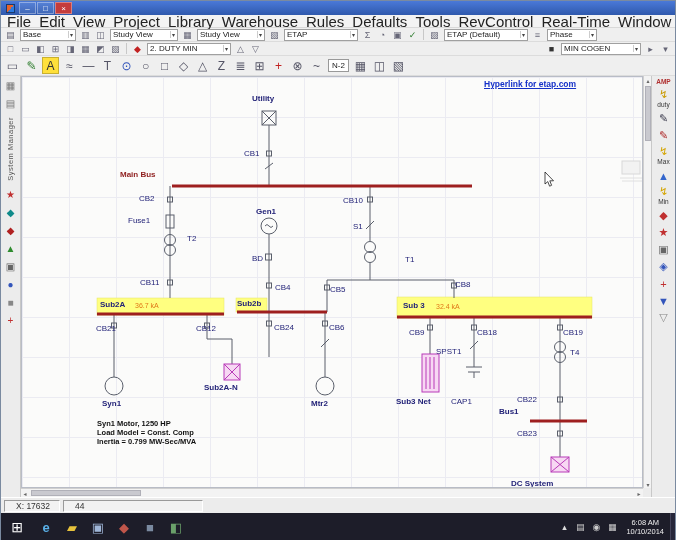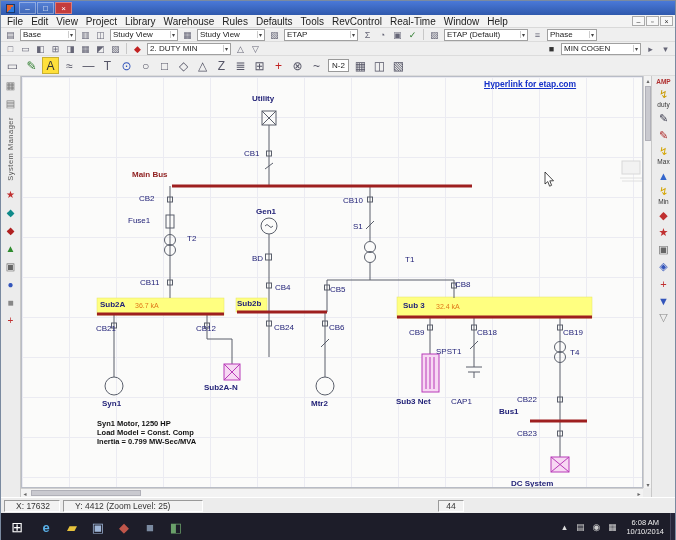--- a/index.html
+++ b/index.html
@@ -11,21 +11,21 @@
   .titlebar { height:14px; background:linear-gradient(#4a79d8,#2f59ad); display:flex; align-items:center; padding:0 2px; }
   .app-icon { width:9px; height:9px; margin:0 3px; background:linear-gradient(135deg,#e8632a 50%,#2a7ae0 50%); border:1px solid #183a70; }
   .title { flex:1; text-align:center; color:#fff; font-size:9px; white-space:nowrap; overflow:hidden; }
   .win-controls { display:flex; }
   .win-btn { width:17px; height:12px; display:flex; align-items:center; justify-content:center; color:#fff; font-size:8px; border:1px solid rgba(255,255,255,.35); margin-left:1px; background:rgba(255,255,255,.08); }
   .win-btn.close { background:#c43c3c; }
 
   
   .menubar { height:13px; background:#f3f3f3; border-bottom:1px solid #d9d9d9; display:flex; align-items:center; padding:0 2px; }
   .menu-items { display:flex; flex:1; }
-  .menu-item { font-size:10px; color:#222; padding:0 4px; white-space:nowrap; }
+  .menu-item { font-size:15px; color:#222; padding:0 4px; white-space:nowrap; }
   .mdi-controls { display:flex; }
   .mdi-btn { width:13px; height:10px; border:1px solid #aaa; background:#f8f8f8; color:#333; font-size:7px; display:flex; align-items:center; justify-content:center; margin-left:1px; }
 
   
   .tbrow { display:flex; align-items:center; background:#efefef; border-bottom:1px solid #dcdcdc; padding:0 2px; }
   .r1,.r2 { height:14px; }
   .r3 { height:20px; }
   .tb-icon { width:13px; height:12px; display:inline-flex; align-items:center; justify-content:center; font-size:9px; color:#556; margin:0 1px; flex:none; }
   .r3 .tb-icon { width:17px; height:17px; font-size:12px; }
   .tb-icon.sq { border:1px solid #c8b030; }
@@ -349,21 +349,21 @@
             <line x1="598" y1="101" x2="622" y2="101" stroke="#e0e0e0"></line>
             <line x1="600" y1="104" x2="620" y2="104" stroke="#e0e0e0"></line>
           </g>
 
           <polygon points="523,95 523,107 525.8,104.6 527.6,109.2 529.6,108.3 527.8,103.8 531.5,103.8" fill="#ffffff" stroke="#000000" stroke-width="0.7"></polygon>
         </svg>
 
         <div class="labels-layer">
             <span class="dlabel bus" style="left: 230px; top: 17px;">Utility</span>
             <span class="dlabel" style="left: 222px; top: 72px;">CB1</span>
-            <span class="dlabel red" style="left: 110px; top: 93px;">Main Bus</span>
+            <span class="dlabel red" style="left: 98px; top: 93px;">Main Bus</span>
             <span class="dlabel" style="left: 117px; top: 117px;">CB2</span>
             <span class="dlabel" style="left: 106px; top: 139px;">Fuse1</span>
             <span class="dlabel" style="left: 165px; top: 157px;">T2</span>
             <span class="dlabel" style="left: 118px; top: 201px;">CB11</span>
             <span class="dlabel bus" style="left: 78px; top: 223px;">Sub2A</span>
             <span class="dlabel orange" style="left: 113px; top: 224px;">36.7 kA</span>
             <span class="dlabel" style="left: 74px; top: 247px;">CB21</span>
             <span class="dlabel" style="left: 174px; top: 247px;">CB12</span>
             <span class="dlabel bus" style="left: 80px; top: 322px;">Syn1</span>
             <span class="dlabel bus" style="left: 182px; top: 306px;">Sub2A-N</span>
@@ -438,21 +438,20 @@
         <span class="tb-icon" style="color: rgb(102, 102, 102);">▣</span>
         <span class="tb-icon" style="color: rgb(51, 85, 187);">◈</span>
         <span class="tb-icon" style="color: rgb(192, 48, 48);">+</span>
         <span class="tb-icon" style="color: rgb(51, 85, 187);">▼</span>
         <span class="tb-icon" style="color: rgb(136, 136, 136);">▽</span>
       </div>
   </div>
 
   <div class="statusbar">
       <span class="status-cell">X: 17632</span>
-      <span class="status-cell">Y: 4412 (Zoom Level: 25)</span>
       <span class="status-cell">44</span>
     </div>
 
   <div class="taskbar">
     <span class="start">⊞</span>
     <span class="task-icons">
         <span class="tb-icon bold" style="color: rgb(90, 177, 232);">e</span>
         <span class="tb-icon" style="color: rgb(230, 194, 60);">▰</span>
         <span class="tb-icon" style="color: rgb(159, 182, 216);">▣</span>
         <span class="tb-icon" style="color: rgb(192, 86, 74);">◆</span>

